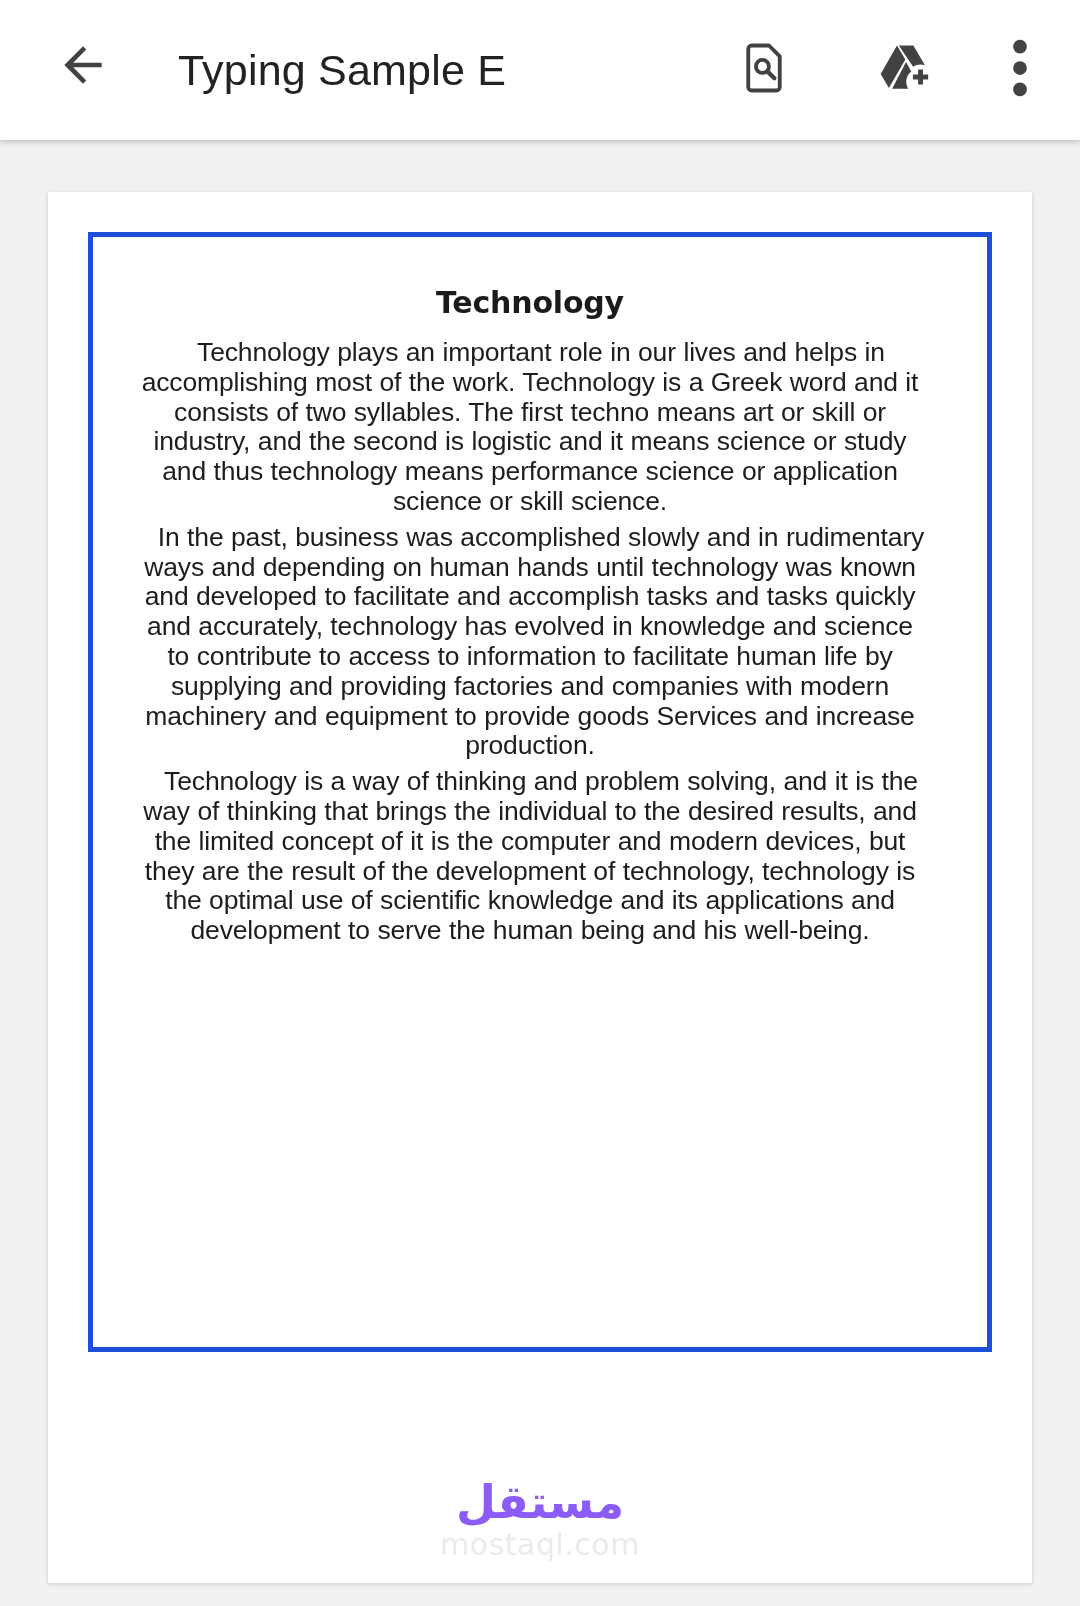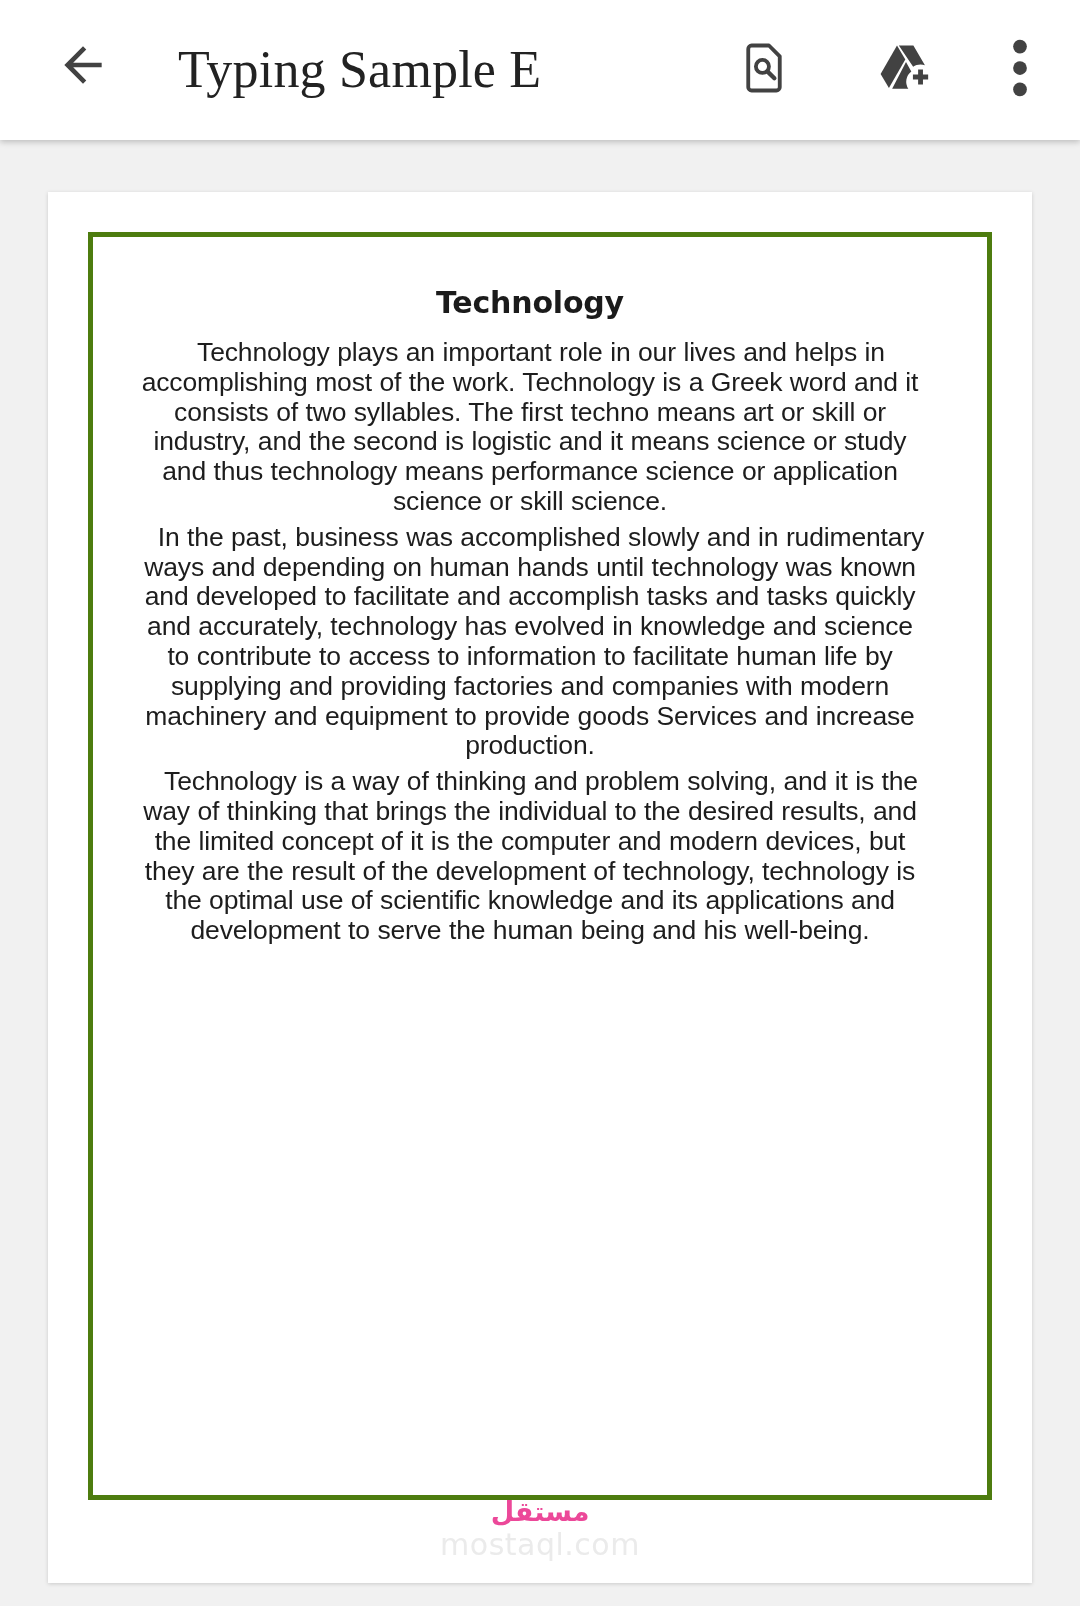--- a/index.html
+++ b/index.html
@@ -36,25 +36,25 @@
     align-items: center;
     justify-content: center;
     cursor: pointer;
   }
   .appbar-title {
     position: absolute;
     left: 178px;
     top: 0;
     height: 140px;
     line-height: 140px;
-    font-size: 52px;
+    font-size: 43px;
     color: #222222;
     letter-spacing: 0.2px;
     white-space: nowrap;
-    font-family: Liberation Serif, serif;
+    font-family: Liberation Sans, sans-serif;
     font-weight: 400;
   }
   .appbar-actions {
     position: absolute;
     right: 0;
     top: 0;
     height: 140px;
     display: flex;
     align-items: center;
   }
@@ -91,22 +91,22 @@
     background: #ffffff;
     box-shadow: 0 1px 4px rgba(0,0,0,0.16);
   }
 
   
   .doc-frame {
     position: absolute;
     left: 40px;
     top: 40px;
     width: 904px;
-    height: 1268px;
-    border: 5px solid #4d7c0f;
+    height: 1120px;
+    border: 5px solid #1d4ed8;
     box-sizing: border-box;
     overflow: hidden;
   }
 
   .doc-inner {
     position: absolute;
     left: 42px;
     top: 48px;
     width: 790px;
   }
@@ -138,22 +138,22 @@
     position: absolute;
     left: 0;
     right: 0;
     bottom: 22px;
     text-align: center;
     pointer-events: none;
     user-select: none;
   }
   .wm-arabic {
     font-family: "DejaVu Sans", sans-serif;
-    font-size: 27px;
-    color: #ec4899;
+    font-size: 46px;
+    color: #8b5cf6;
     line-height: 1;
     direction: rtl;
     font-weight: 600;
     margin-top: 8px;
   }
   .wm-latin {
     font-family: "DejaVu Sans", sans-serif;
     font-size: 30px;
     color: #ebebeb;
     line-height: 1.1;

